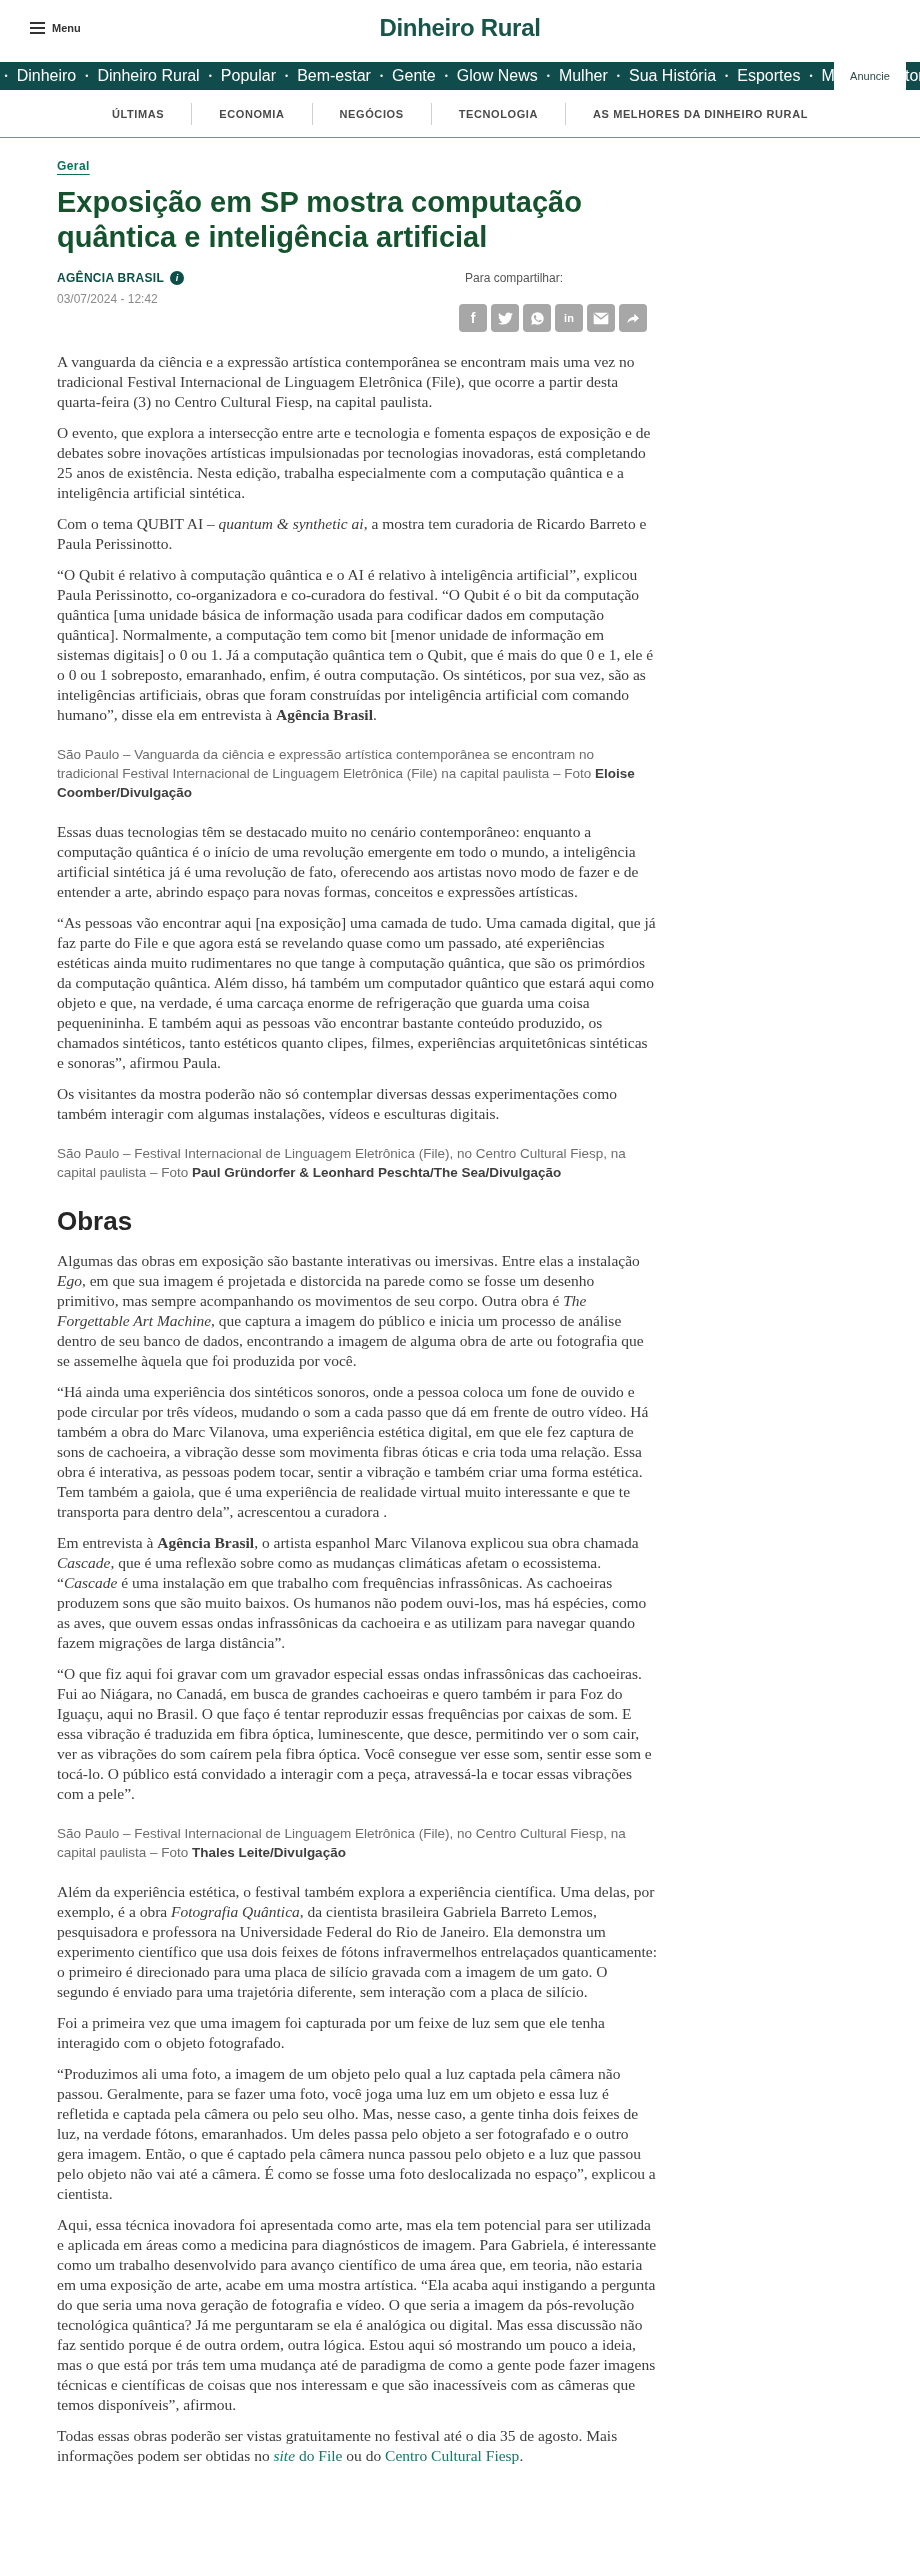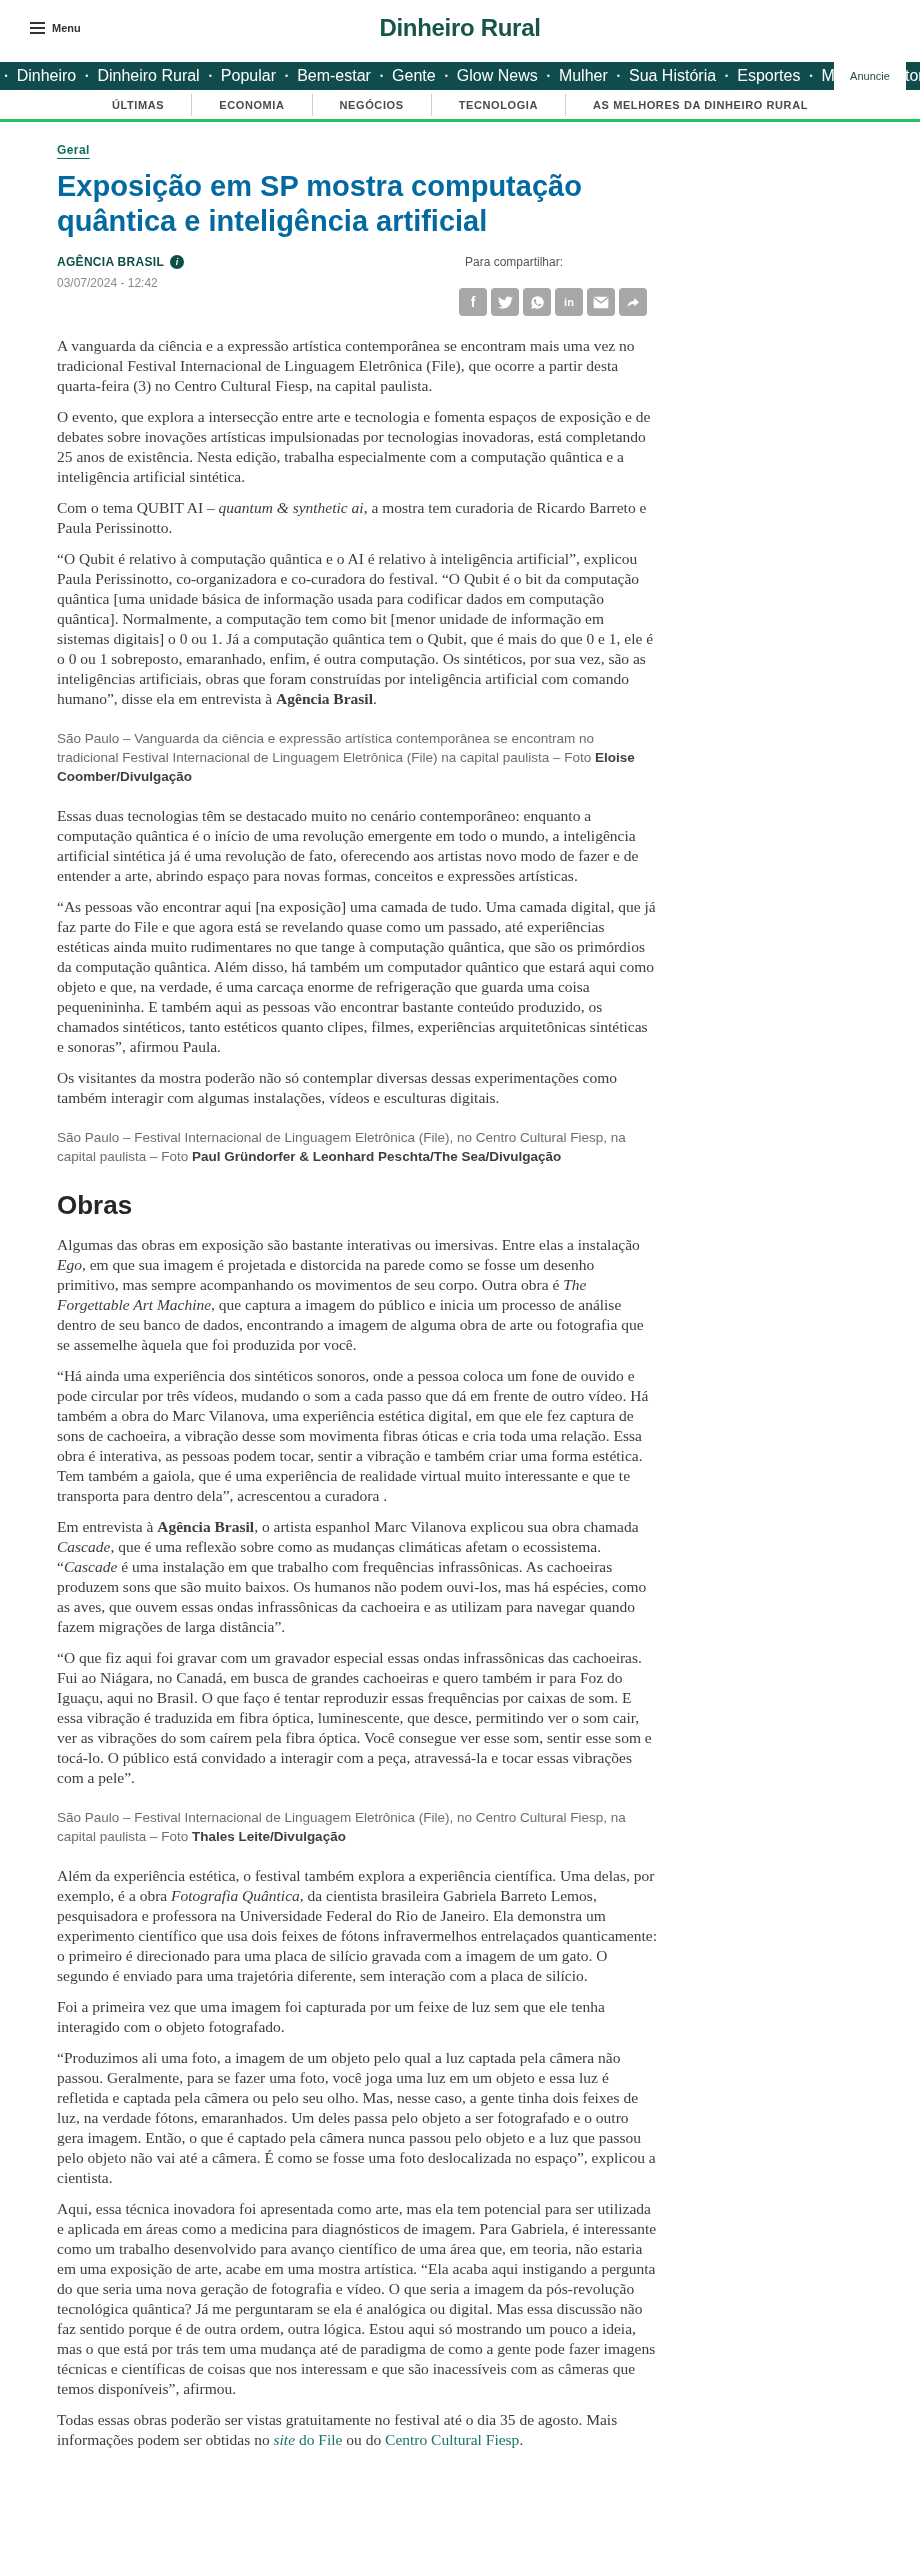--- a/index.html
+++ b/index.html
@@ -19,30 +19,30 @@
   
   .mainnav { position:relative; height:28px; background:#104c4b; display:flex; align-items:center; justify-content:center; }
   .mainnav-items { display:flex; align-items:center; gap:0; }
   .mainnav .nav-item { color:#fff; font-size:16px; font-weight:400; padding:0 9px; white-space:nowrap; cursor:pointer; }
   .mainnav .sep { color:#e8e8e8; font-size:9px; line-height:1; }
   .anuncie { position:absolute; right:14px; top:0; height:28px; width:72px; background:#fff;
              display:flex; align-items:center; justify-content:center;
              font-size:11px; color:#2b4a47; cursor:pointer; }
 
   
-  .subnav { height:32px; display:flex; align-items:center; justify-content:center; border-bottom:3px solid #22c55e; background:#fff; }
+  .subnav { height:48px; display:flex; align-items:center; justify-content:center; border-bottom:1px solid #22c55e; background:#fff; }
   .subnav-items { display:flex; align-items:center; }
   .subnav .nav-item { font-size:11px; font-weight:600; color:#4a4a4a; letter-spacing:.6px; padding:0 27px; white-space:nowrap; cursor:pointer; }
   .subnav .sep { width:1px; height:22px; background:#cfcfcf; }
 
   
   .content { padding:18px 0 0 57px; width:690px; }
   .category { display:inline-block; font-size:12px; font-weight:700; color:#0e6e5c;
               text-decoration:underline; text-underline-offset:4px; letter-spacing:.4px; margin-bottom:12px; cursor:pointer; }
-  h1.headline { font-size:29px; line-height:35px; font-weight:700; color:#0369a1; max-width:560px; margin-bottom:16px; }
+  h1.headline { font-size:29px; line-height:35px; font-weight:700; color:#14532d; max-width:560px; margin-bottom:16px; }
 
   .byline-row { display:flex; justify-content:space-between; width:600px; margin-bottom:20px; }
   .author-line { display:flex; align-items:center; gap:6px; }
   .author { font-size:12px; font-weight:700; color:#0d4f48; letter-spacing:.3px; }
   .info-icon { width:14px; height:14px; border-radius:50%; background:#0d4f48; color:#fff;
                font-size:9px; font-weight:700; display:inline-flex; align-items:center; justify-content:center; font-style:italic; }
   .date { font-size:12px; color:#8a8a8a; margin-top:7px; }
   .share-block { width:198px; }
   .share-label { font-size:12px; color:#555; margin-bottom:19px; padding-left:6px; }
   .share-icons { display:flex; gap:4px; }

